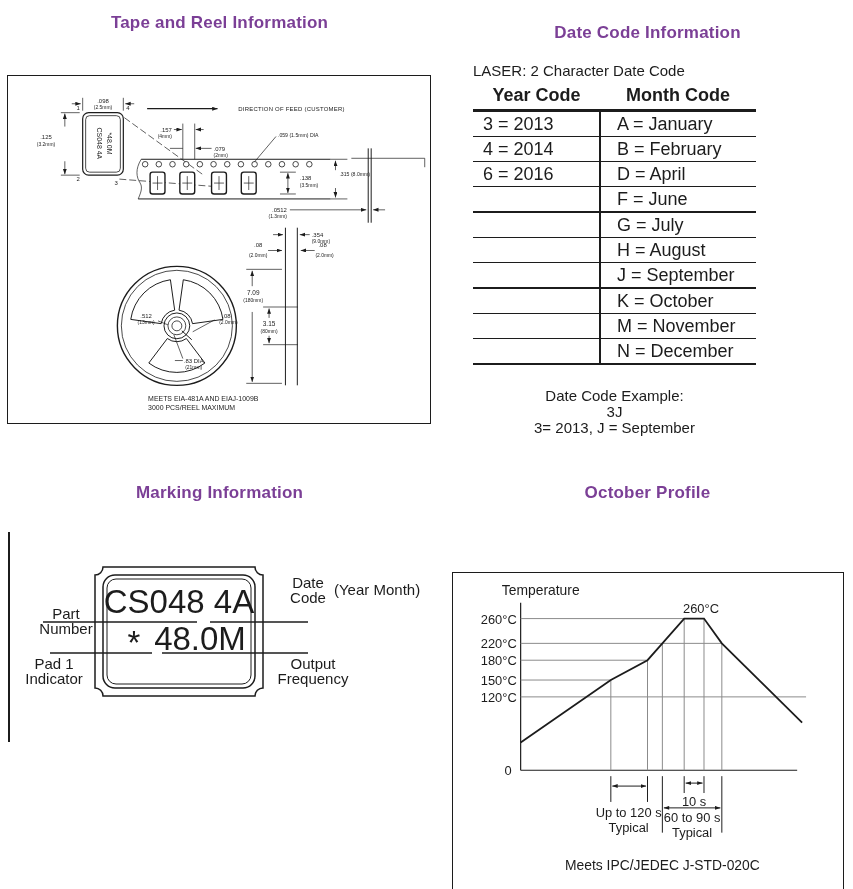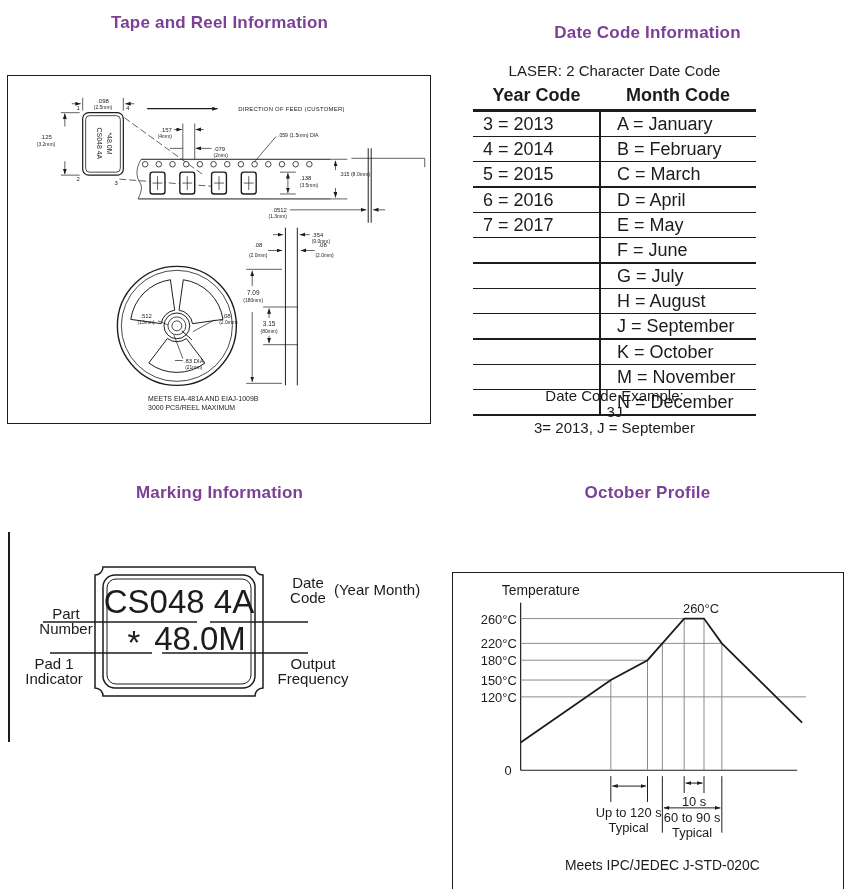--- a/index.html
+++ b/index.html
@@ -5,21 +5,21 @@
   html,body { margin:0; padding:0; background:#fff; }
   .page {
     position:relative; width:847px; height:889px; background:#fff;
     font-family:"Liberation Sans", sans-serif; color:#1c1c1c; overflow:hidden;
   }
   .sec-title {
     position:absolute; text-align:center; font-size:17px; font-weight:bold;
     color:#7b3f96; letter-spacing:0.2px;
   }
   .frame { position:absolute; border:1.5px solid #1c1c1c; background:#fff; }
-  .subtitle { position:absolute; font-size:15px; text-align:center; }
+  .subtitle { position:absolute; font-size:15px; text-align:left; }
   
   .dc-table {
     position:absolute; left:473px; top:85px; width:283px;
     border-collapse:collapse; table-layout:fixed; font-size:18px;
   }
   .dc-table col.c-year { width:127px; }
   .dc-table col.c-month { width:156px; }
   .dc-table th {
     font-size:18px; font-weight:bold; text-align:center; padding:0 0 3px 0;
     border-bottom:3px solid #1c1c1c;
@@ -265,31 +265,23 @@
     </thead>
     <tbody>
       <tr>
         <td class="year">3 = 2013</td>
         <td class="month">A = January</td>
       </tr>
       <tr>
         <td class="year">4 = 2014</td>
         <td class="month">B = February</td>
       </tr>
-      <tr class="q">
-        <td class="year">5 = 2015</td>
-        <td class="month">C = March</td>
-      </tr>
       <tr>
         <td class="year">6 = 2016</td>
         <td class="month">D = April</td>
-      </tr>
-      <tr>
-        <td class="year">7 = 2017</td>
-        <td class="month">E = May</td>
       </tr>
       <tr class="q">
         <td class="year"></td>
         <td class="month">F = June</td>
       </tr>
       <tr>
         <td class="year"></td>
         <td class="month">G = July</td>
       </tr>
       <tr>

